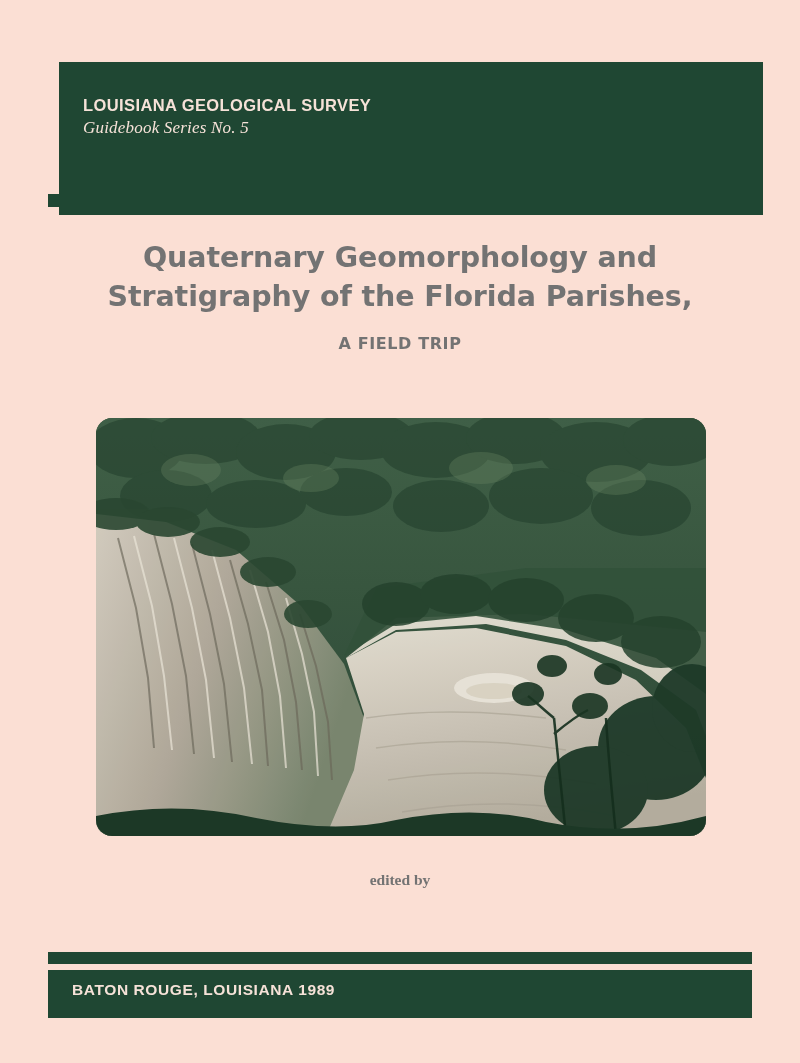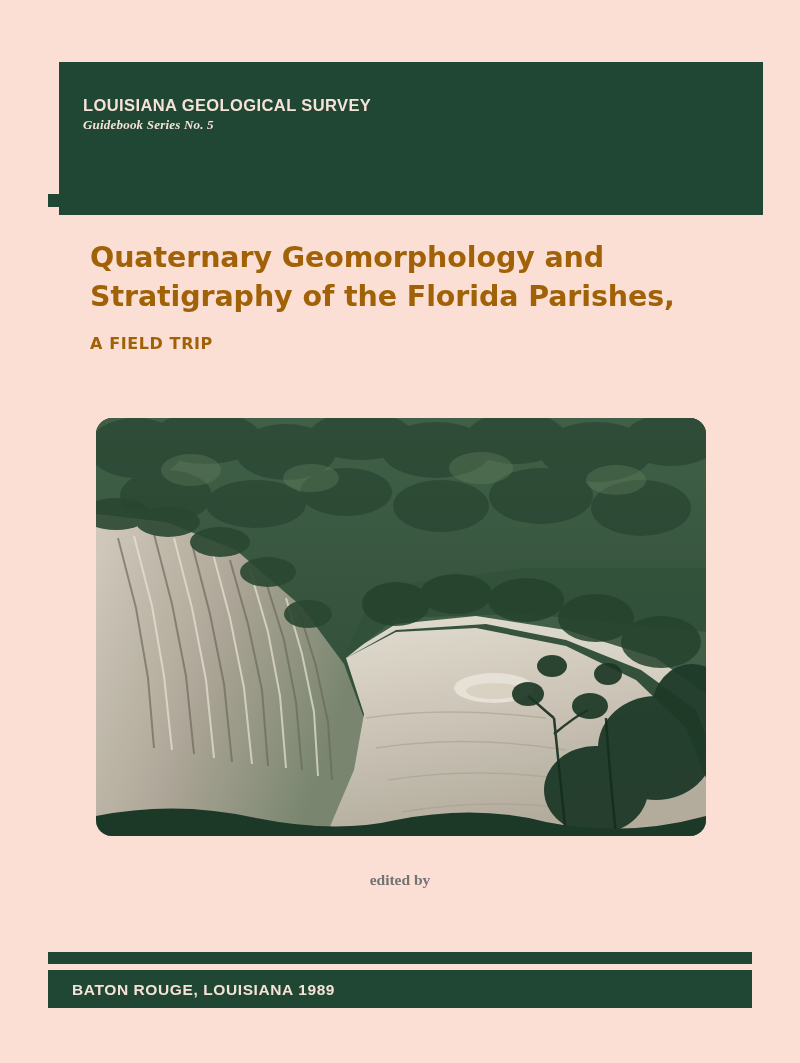--- a/index.html
+++ b/index.html
@@ -39,22 +39,22 @@
     color: #f6e2d8;
   }
   .series-name {
     font-size: 16.5px;
     font-weight: bold;
     letter-spacing: 0.4px;
     line-height: 1.35;
     font-family: "Liberation Sans", sans-serif;
   }
   .series-number {
-    font-size: 13px;
-    font-weight: bold;
+    font-size: 17px;
+    font-weight: normal;
     font-style: italic;
     letter-spacing: 0.2px;
     line-height: 1.45;
     font-family: "Liberation Serif", serif;
   }
 
   
   .header-rule {
     position: absolute;
     left: 48px;
@@ -63,22 +63,22 @@
     height: 13px;
     background: #1f4733;
   }
 
   
   .title-block {
     position: absolute;
     left: 90px;
     top: 238px;
     width: 620px;
-    text-align: left;
-    color: #a16207;
+    text-align: center;
+    color: #737373;
   }
   .main-title {
     font-family: "DejaVu Sans", sans-serif;
     font-size: 28.5px;
     font-weight: bold;
     line-height: 1.38;
     letter-spacing: -0.1px;
   }
   .subtitle {
     margin-top: 17px;
@@ -129,21 +129,21 @@
     top: 952px;
     width: 704px;
     height: 12px;
     background: #1f4733;
   }
   .footer-band {
     position: absolute;
     left: 48px;
     top: 970px;
     width: 704px;
-    height: 38px;
+    height: 48px;
     background: #1f4733;
   }
   .footer-text {
     position: absolute;
     left: 24px;
     top: 11px;
     color: #f6e2d8;
     font-size: 15.5px;
     font-weight: bold;
     letter-spacing: 0.6px;

